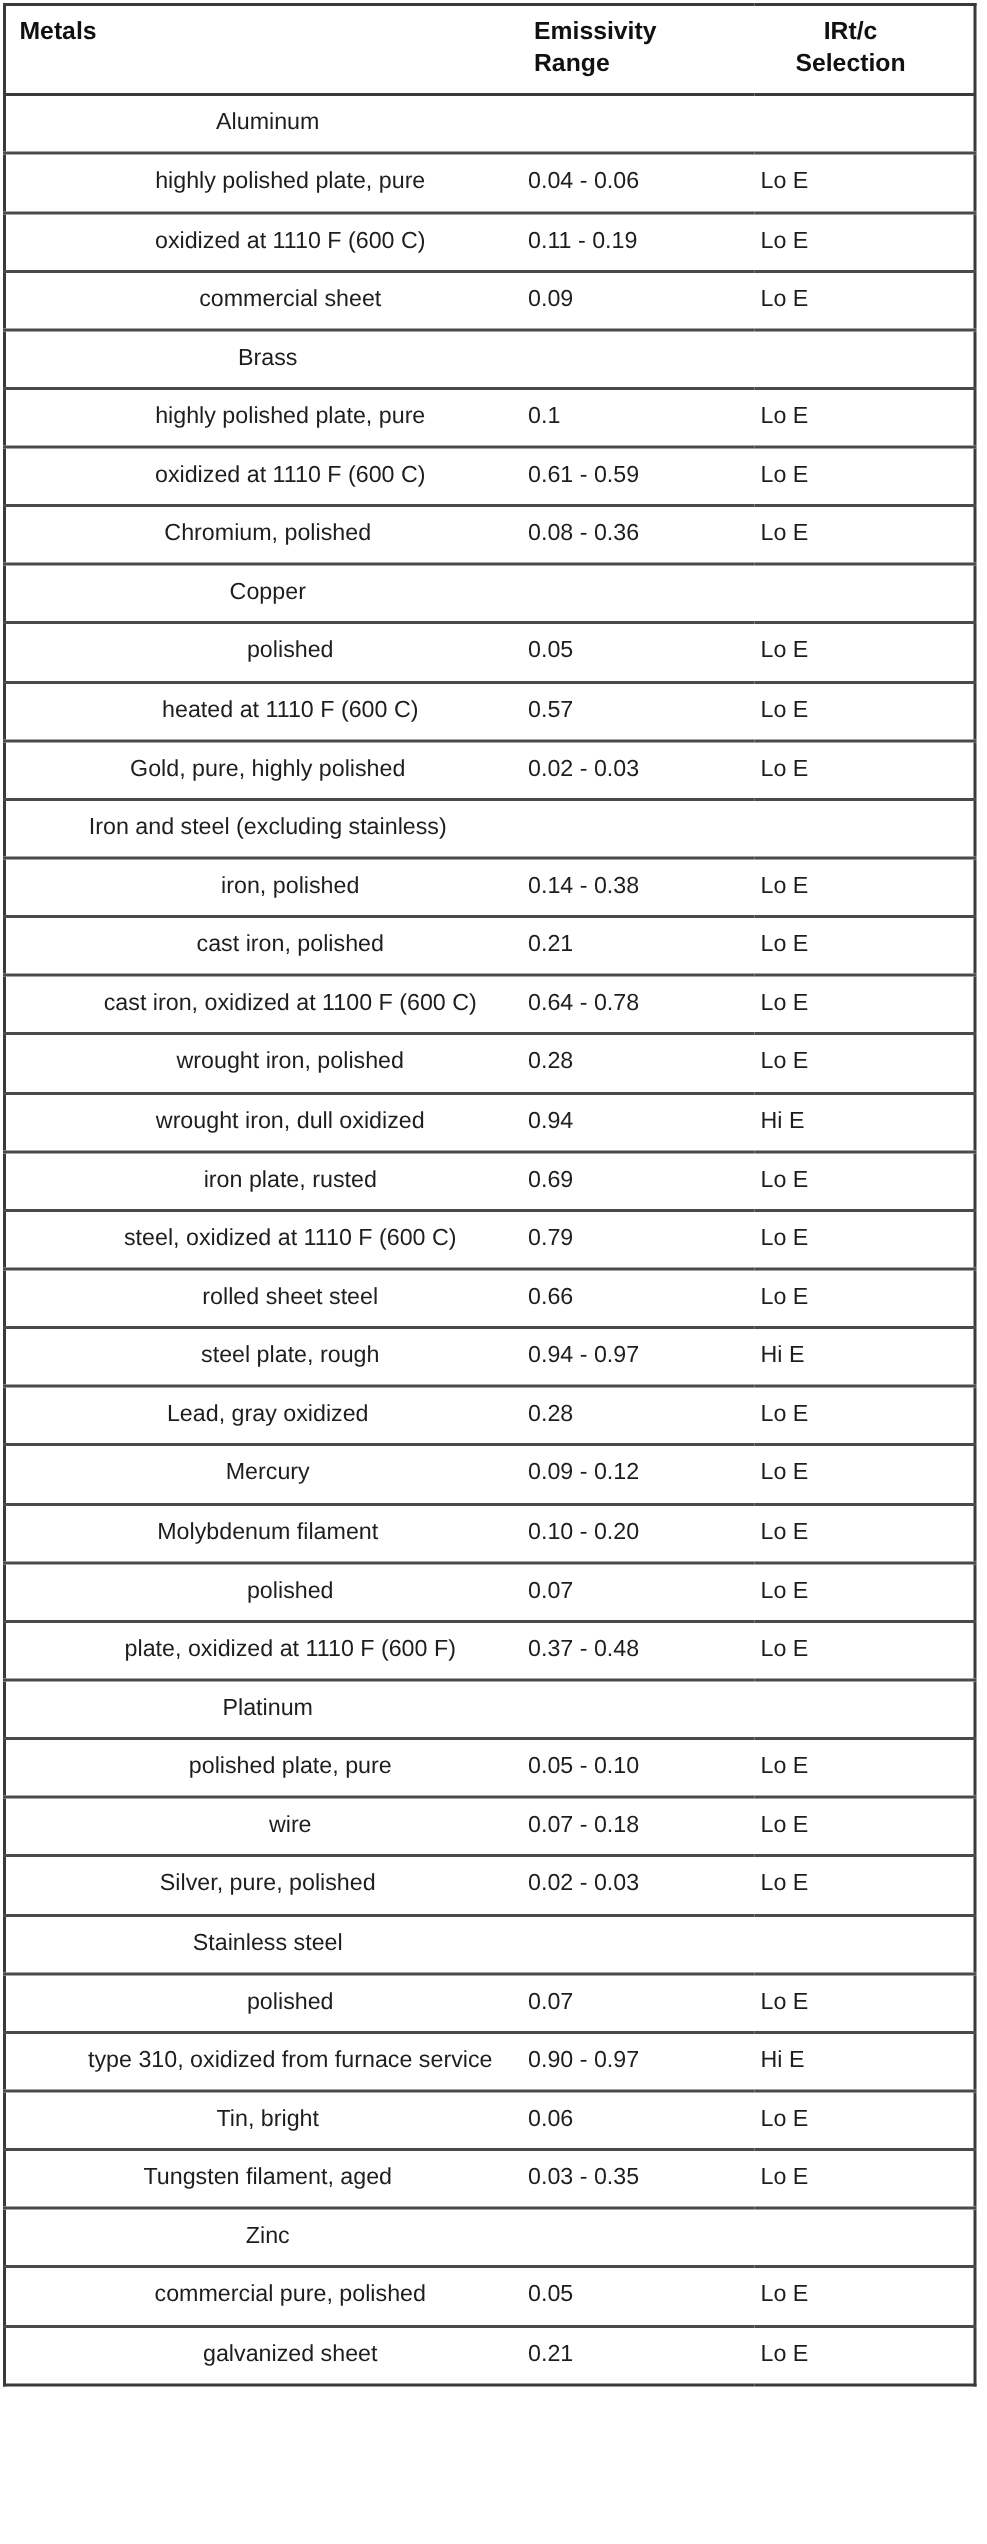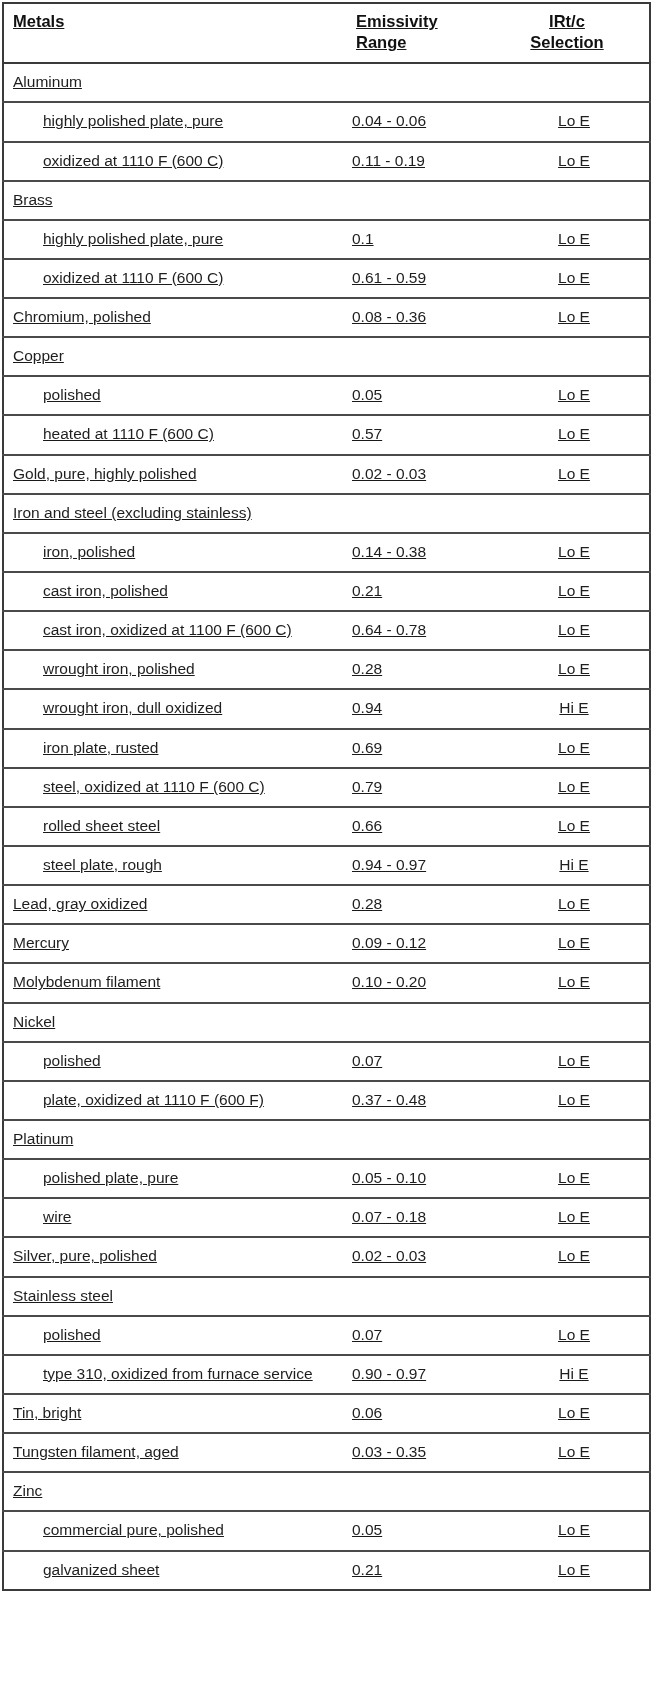--- a/index.html
+++ b/index.html
@@ -12,21 +12,20 @@
     height: 1696px;
     font-family: "Liberation Sans", sans-serif;
     color: #1a1a1a;
     overflow: hidden;
   }
 
   #emissivity-table-wrap {
     box-sizing: border-box;
     width: 563px;
     padding: 2px 9px 10px 2px;
-    text-decoration: underline;
   }
 
   table.emissivity-table {
     width: 647px;
     border-collapse: collapse;
     table-layout: fixed;
     border-left: 2px solid #3a3a3a;
     border-right: 2px solid #3a3a3a;
     border-top: 2px solid #3a3a3a;
     border-bottom: 2px solid #3a3a3a;
@@ -61,32 +60,32 @@
     font-size: 15.5px;
     font-weight: normal;
     color: #1e1e1e;
     border-top: 2px solid #4a4a4a;
     vertical-align: top;
     line-height: 1.30;
     padding: 8px 4px 9px 4px;
   }
 
   td.c-name {
-    text-align: left;
+    text-align: center;
     padding-left: 9px;
   }
   tr.row-sub td.c-name {
     padding-left: 39px;
   }
   td.c-emiss {
     text-align: left;
     padding-right: 2px;
   }
   td.c-irtc {
-    text-align: center;
+    text-align: left;
     padding-right: 8px;
   }
 
   tbody tr.row-first td { border-top: none; }
 
   
   tr.row-cat td.c-emiss,
   tr.row-cat td.c-irtc { }
 
   tr.row-tall td.c-name { padding-bottom: 9px; }
@@ -123,20 +122,25 @@
         <tr class="row-sub">
           <td class="c-name">highly polished plate, pure</td>
           <td class="c-emiss">0.04 - 0.06</td>
           <td class="c-irtc">Lo E</td>
         </tr>
         <tr class="row-sub">
           <td class="c-name">oxidized at 1110 F (600 C)</td>
           <td class="c-emiss">0.11 - 0.19</td>
           <td class="c-irtc">Lo E</td>
         </tr>
+        <tr class="row-sub">
+          <td class="c-name">commercial sheet</td>
+          <td class="c-emiss">0.09</td>
+          <td class="c-irtc">Lo E</td>
+        </tr>
         <tr class="row-cat">
           <td class="c-name">Brass</td>
           <td class="c-emiss"></td>
           <td class="c-irtc"></td>
         </tr>
         <tr class="row-sub">
           <td class="c-name">highly polished plate, pure</td>
           <td class="c-emiss">0.1</td>
           <td class="c-irtc">Lo E</td>
         </tr>
@@ -227,25 +231,20 @@
         </tr>
         <tr class="row-item">
           <td class="c-name">Mercury</td>
           <td class="c-emiss">0.09 - 0.12</td>
           <td class="c-irtc">Lo E</td>
         </tr>
         <tr class="row-item">
           <td class="c-name">Molybdenum filament</td>
           <td class="c-emiss">0.10 - 0.20</td>
           <td class="c-irtc">Lo E</td>
-        </tr>
-        <tr class="row-cat">
-          <td class="c-name">Nickel</td>
-          <td class="c-emiss"></td>
-          <td class="c-irtc"></td>
         </tr>
         <tr class="row-sub">
           <td class="c-name">polished</td>
           <td class="c-emiss">0.07</td>
           <td class="c-irtc">Lo E</td>
         </tr>
         <tr class="row-sub">
           <td class="c-name">plate, oxidized at 1110 F (600 F)</td>
           <td class="c-emiss">0.37 - 0.48</td>
           <td class="c-irtc">Lo E</td>

